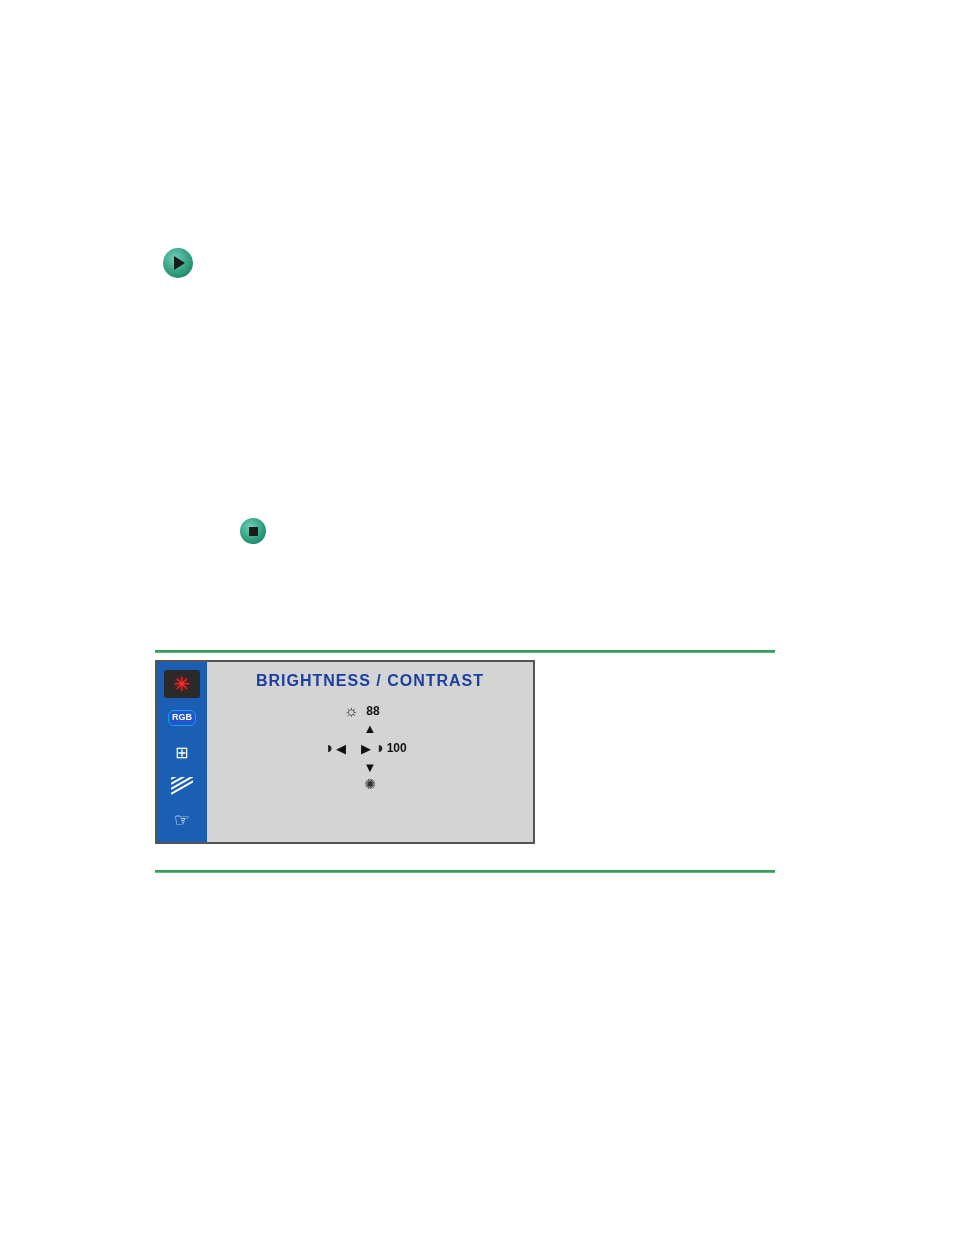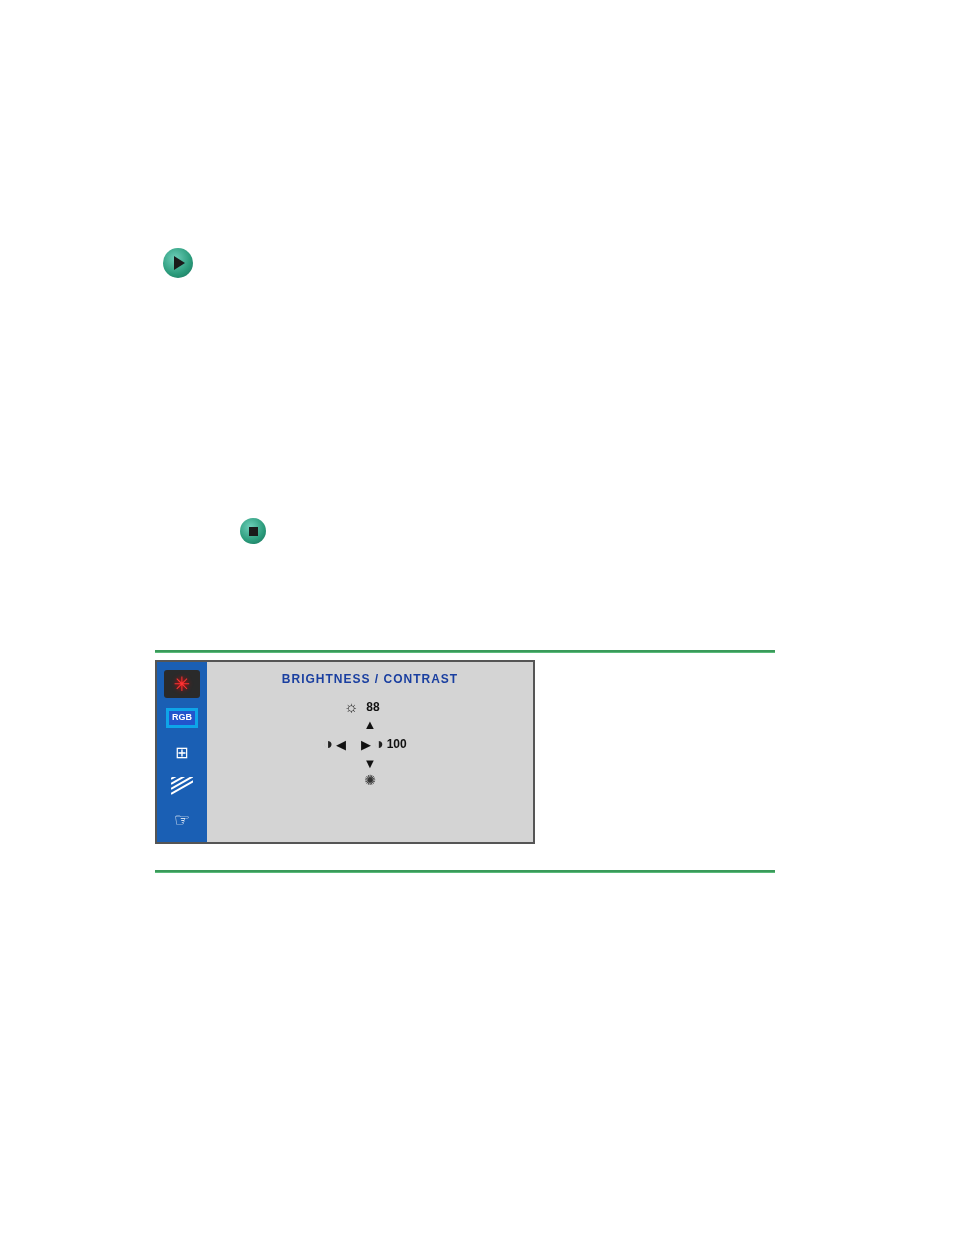--- a/index.html
+++ b/index.html
@@ -138,42 +138,42 @@
 
     
     .icon-rgb {
       font-size: 9px;
       font-weight: bold;
       color: white;
       line-height: 1.1;
       text-align: center;
       background: #2255cc;
       padding: 2px 3px;
-      border-radius: 0;
-      border: 3px solid #0ea5e9;
+      border-radius: 6px;
+      border: 1px solid #0ea5e9;
     }
 
     
     .icon-grid {
       color: white;
       font-size: 16px;
     }
 
     
     .bc-content {
       flex: 1;
       padding: 10px 15px;
       display: flex;
       flex-direction: column;
       align-items: center;
     }
 
     .bc-title {
       color: #1a3fa0;
-      font-size: 12px;
+      font-size: 16px;
       font-weight: bold;
       letter-spacing: 1px;
       margin-bottom: 12px;
       text-align: center;
     }
 
     
     .bc-controls {
       display: flex;
       flex-direction: column;

